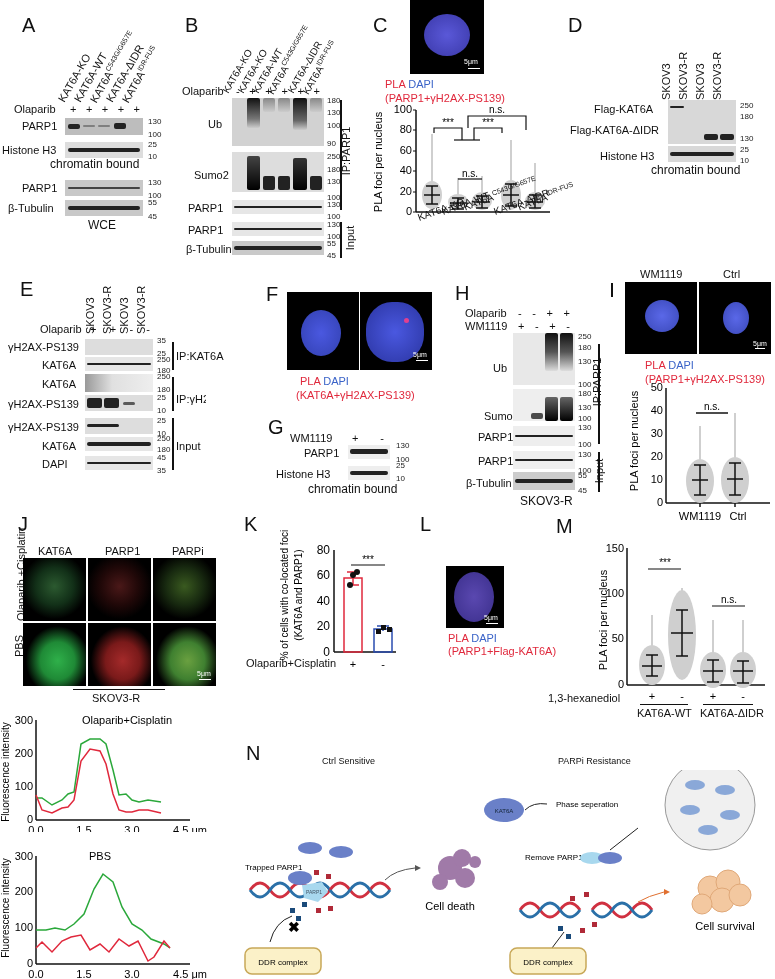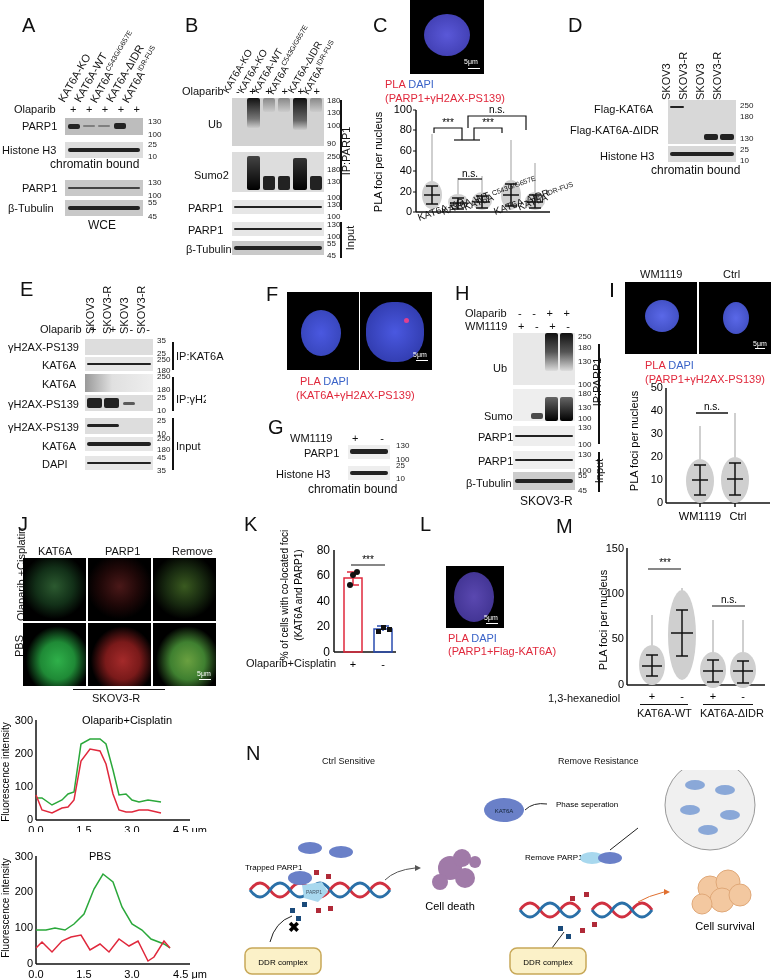--- a/index.html
+++ b/index.html
@@ -440,21 +440,21 @@
     <line x1="66" y1="30" x2="98" y2="30"></line>
   </g>
   <text x="82" y="27" font-size="10" text-anchor="middle">n.s.</text>
   <text x="70" y="137" font-size="11" text-anchor="middle">WM1119</text>
   <text x="108" y="137" font-size="11" text-anchor="middle">Ctrl</text>
 </svg>
 
 <div class="abs plabel" style="left:18px;top:513px">J</div>
 <div class="abs t11" style="left:38px;top:545px">KAT6A</div>
 <div class="abs t11" style="left:105px;top:545px">PARP1</div>
-<div class="abs t11" style="left:172px;top:545px">Remove</div>
+<div class="abs t11" style="left:172px;top:545px">PARPi</div>
 <div class="abs t11 rot90" style="left:-14px;top:580px;width:70px;text-align:center;line-height:12px">Olaparib +Cisplatin</div>
 <div class="abs t11 rot90" style="left:4px;top:640px;width:30px;text-align:center">PBS</div>
 <div class="micro" style="left:23px;top:558px;width:63px;height:63px;background:radial-gradient(circle at 50% 45%,#2c5a30 0,#123018 40%,#000 70%)"></div>
 <div class="micro" style="left:88px;top:558px;width:63px;height:63px;background:radial-gradient(circle at 50% 45%,#4a1818 0,#200808 40%,#000 70%)"></div>
 <div class="micro" style="left:153px;top:558px;width:63px;height:63px;background:radial-gradient(circle at 50% 45%,#3a5a20 0,#182a10 40%,#000 70%)"></div>
 <div class="micro" style="left:23px;top:623px;width:63px;height:63px;background:radial-gradient(ellipse at 55% 60%,#2fb04a 0,#1f8a36 35%,#000 65%)"></div>
 <div class="micro" style="left:88px;top:623px;width:63px;height:63px;background:radial-gradient(ellipse at 55% 60%,#a42a2a 0,#7a1a1a 35%,#000 65%)"></div>
 <div class="micro" style="left:153px;top:623px;width:63px;height:63px;background:radial-gradient(ellipse at 55% 60%,#6aa040 0,#3f8030 35%,#000 65%)">
   <div class="abs" style="left:46px;top:56px;width:12px;height:1px;background:#fff"></div>
   <div class="abs" style="left:44px;top:47px;font-size:7px;color:#fff">5μm</div>
@@ -599,21 +599,21 @@
   <text x="188" y="160" font-size="11" text-anchor="middle">-</text>
 </svg>
 <div class="abs t11" style="left:548px;top:692px">1,3-hexanediol</div>
 <div class="abs" style="left:640px;top:704px;width:48px;height:1px;background:#111"></div>
 <div class="abs" style="left:703px;top:704px;width:50px;height:1px;background:#111"></div>
 <div class="abs t11" style="left:637px;top:707px">KAT6A-WT</div>
 <div class="abs t11" style="left:700px;top:707px">KAT6A-ΔIDR</div>
 
 <div class="abs plabel" style="left:246px;top:742px">N</div>
 <div class="abs t9" style="left:322px;top:756px">Ctrl Sensitive</div>
-<div class="abs t9" style="left:558px;top:756px">Remove Resistance</div>
+<div class="abs t9" style="left:558px;top:756px">PARPi Resistance</div>
 <svg class="abs" style="left:240px;top:770px" width="535" height="209">
 
   <g fill="none" stroke-width="3">
     <path d="M10,120 q10,-14 20,0 t20,0 t20,0 t20,0" stroke="#d03040"></path>
     <path d="M10,120 q10,14 20,0 t20,0 t20,0 t20,0" stroke="#2a70a8"></path>
     <path d="M90,120 q10,-14 20,0 t20,0 t20,0" stroke="#d03040"></path>
     <path d="M90,120 q10,14 20,0 t20,0 t20,0" stroke="#2a70a8"></path>
   </g>
   <polygon points="62,115 82,112 88,122 78,132 64,128" fill="#a8d8ee"></polygon>
   <text x="74" y="124" font-size="5" text-anchor="middle" fill="#456">PARP1</text>

